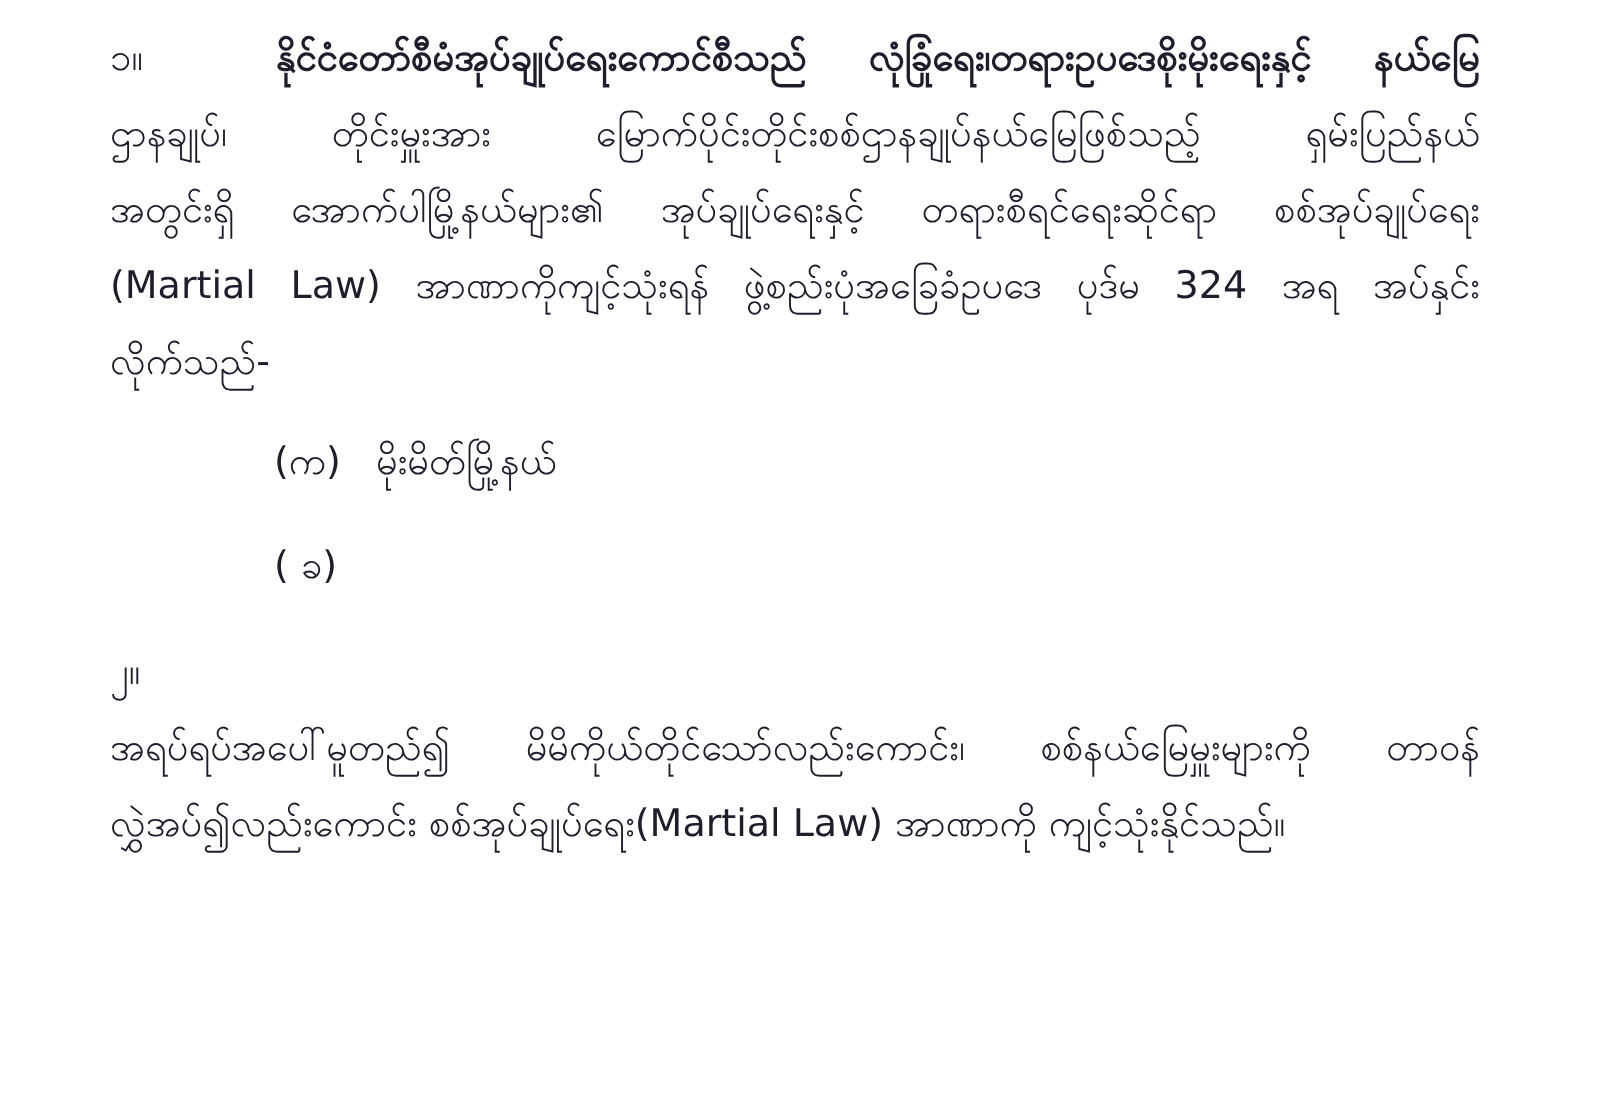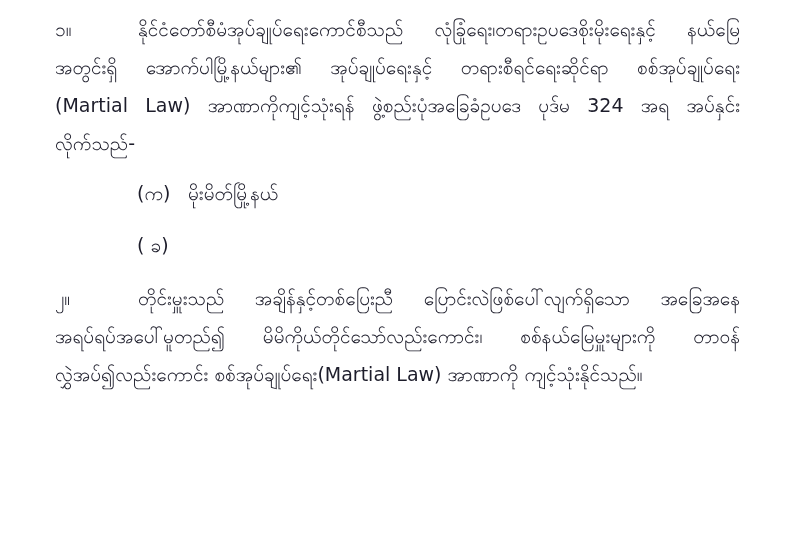--- a/index.html
+++ b/index.html
@@ -34,21 +34,21 @@
   }
   .first-row {
     display: flex;
     align-items: flex-start;
   }
   .para-num {
     flex: 0 0 83px;
     line-height: 38px;
     text-align: left;
   }
-  .first-row .line { flex: 1 1 auto; }
+  .first-row .line { flex: 1 1 auto; font-weight: bold; }
   .list-block { margin-left: 82px; }
   .list-item {
     display: flex;
     align-items: flex-start;
     line-height: 38px;
     min-height: 38px;
   }
   .item-1 { margin-top: 12px; }
   .item-2 { margin-top: 14px; }
   .list-label { flex: 0 0 51px; }
@@ -58,38 +58,38 @@
 <body>
 
 <div class="page">
   <div class="doc">
 
     <div class="para para-1">
       <div class="first-row">
         <span class="para-num">၁။</span>
         <div class="line">နိုင်ငံတော်စီမံအုပ်ချုပ်ရေးကောင်စီသည် လုံခြုံရေး၊တရားဥပဒေစိုးမိုးရေးနှင့် နယ်မြေ</div>
       </div>
+      <div class="line">ဌာနချုပ်၊ တိုင်းမှူးအား မြောက်ပိုင်းတိုင်းစစ်ဌာနချုပ်နယ်မြေဖြစ်သည့် ရှမ်းပြည်နယ်</div>
       <div class="line">အတွင်းရှိ အောက်ပါမြို့နယ်များ၏ အုပ်ချုပ်ရေးနှင့် တရားစီရင်ရေးဆိုင်ရာ စစ်အုပ်ချုပ်ရေး</div>
       <div class="line">(Martial Law) အာဏာကိုကျင့်သုံးရန် ဖွဲ့စည်းပုံအခြေခံဥပဒေ ပုဒ်မ 324 အရ အပ်နှင်း</div>
       <div class="line left">လိုက်သည်-</div>
     </div>
 
     <div class="list-block">
       <div class="list-item item-1">
         <span class="list-label">(က)</span>
         <span class="list-text">မိုးမိတ်မြို့နယ်</span>
       </div>
       <div class="list-item item-2">
         <span class="list-label">( ခ)</span>
       </div>
     </div>
 
     <div class="para para-2">
       <div class="first-row">
         <span class="para-num">၂။</span>
-        <div class="line">တိုင်းမှူးသည် အချိန်နှင့်တစ်ပြေးညီ ပြောင်းလဲဖြစ်ပေါ်လျက်ရှိသော အခြေအနေ</div>
       </div>
       <div class="line">အရပ်ရပ်အပေါ်မူတည်၍ မိမိကိုယ်တိုင်သော်လည်းကောင်း၊ စစ်နယ်မြေမှူးများကို တာဝန်</div>
       <div class="line left">လွှဲအပ်၍လည်းကောင်း စစ်အုပ်ချုပ်ရေး(Martial Law) အာဏာကို ကျင့်သုံးနိုင်သည်။</div>
     </div>
 
   </div>
 </div>
 
 </body></html>

